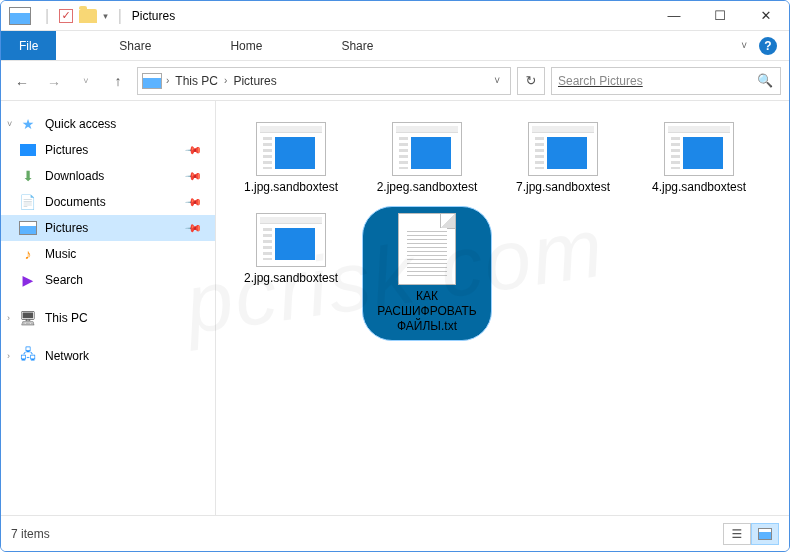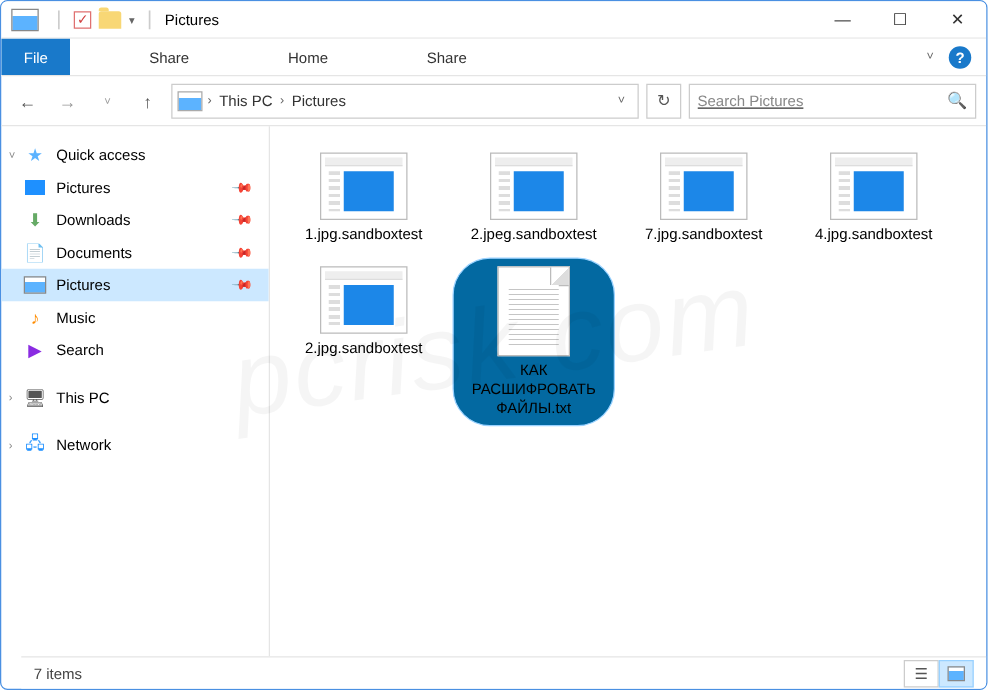--- a/index.html
+++ b/index.html
@@ -67,21 +67,21 @@
 .item .bigthumb { width: 70px; height: 54px; background: #fff; border: 1px solid #bbb; position: relative; }
 .item .bigthumb::after { content:""; position:absolute; left:18px; top:14px; width:40px; height:32px; background:#1c87e8; }
 .item .bigthumb::before { content:""; position:absolute; left:6px; top:14px; width:9px; height:32px; background: repeating-linear-gradient(#ddd 0 3px, #fff 3px 6px);}
 .item .bigthumb .bar { position:absolute; top:3px; left:3px; right:3px; height:7px; background:#eee; border-bottom:1px solid #ddd;}
 .item .txticon { width: 58px; height: 72px; background: #fff; border: 1px solid #bbb; position: relative; }
 .item .txticon::before { content:""; position:absolute; top:0; right:0; width:14px; height:14px; background: linear-gradient(135deg, #fff 0 50%, #ddd 50% 100%); border-left:1px solid #bbb; border-bottom:1px solid #bbb;}
 .item .txticon::after { content:""; position:absolute; left:8px; right:8px; top:14px; bottom:8px; background: repeating-linear-gradient(#fff 0 3px, #c5c5c5 3px 4px);}
 .item .lbl { line-height: 1.25; word-break: break-word; max-width: 120px; }
 
 
-.statusbar { position:absolute; bottom:0; left:0; right:0; height: 26px; border-top: 1px solid #e5e5e5; display: flex; align-items: center; padding: 0 10px; font-size: 12px; color: #444; background:#fff;margin-left:16px;}
+.statusbar { position:absolute; bottom:0; left:0; right:0; height: 36px; border-top: 1px solid #e5e5e5; display: flex; align-items: center; padding: 0 10px; font-size: 12px; color: #444; background:#fff;}
 .statusbar .viewbtns { margin-left: auto; display: flex; gap: 0; }
 .statusbar .vbtn { width: 28px; height: 22px; border: 1px solid #ccc; display:flex; align-items:center; justify-content:center; font-size:12px; color:#555;}
 .statusbar .vbtn.active { background:#cce8ff; border-color:#99d1ff;}
 .statusbar .vbtn .tb { width:14px; height:12px; background: linear-gradient(#fff 0 30%, #5cb3ff 30% 100%); border:1px solid #888;}
 
 
 .wm { position:absolute; top:50%; left:50%; transform:translate(-50%,-50%) rotate(-8deg); font-size:84px; color:rgba(0,0,0,0.04); font-weight:300; pointer-events:none; letter-spacing:2px; font-style:italic;}
 </style>
 </head>
 <body>

